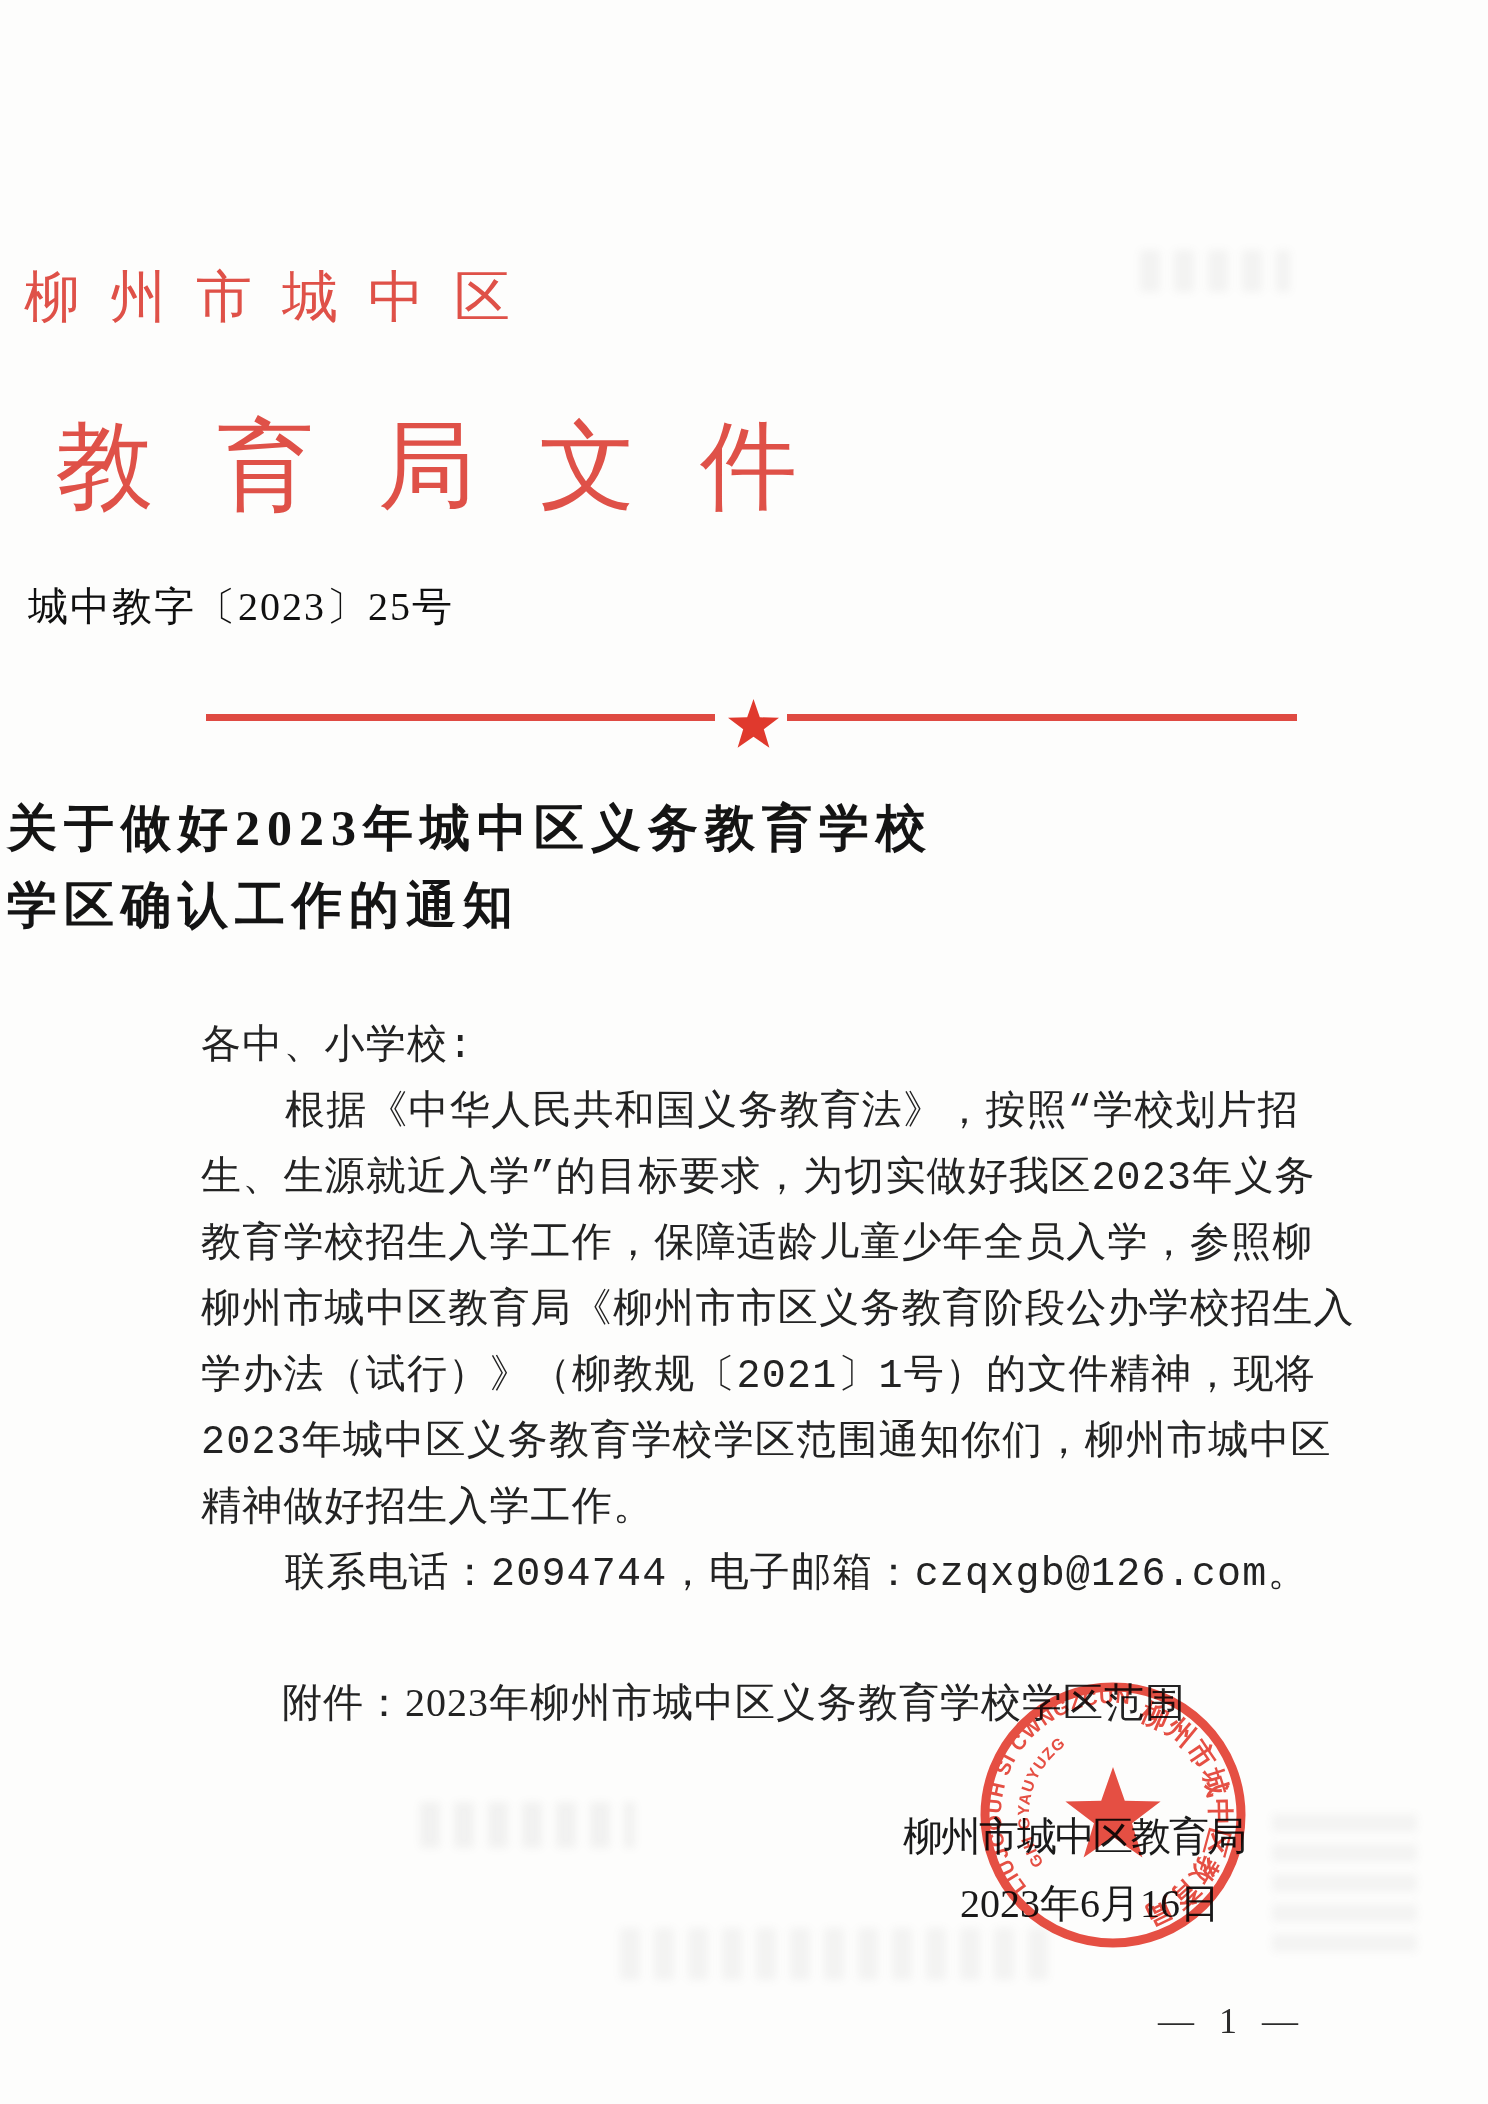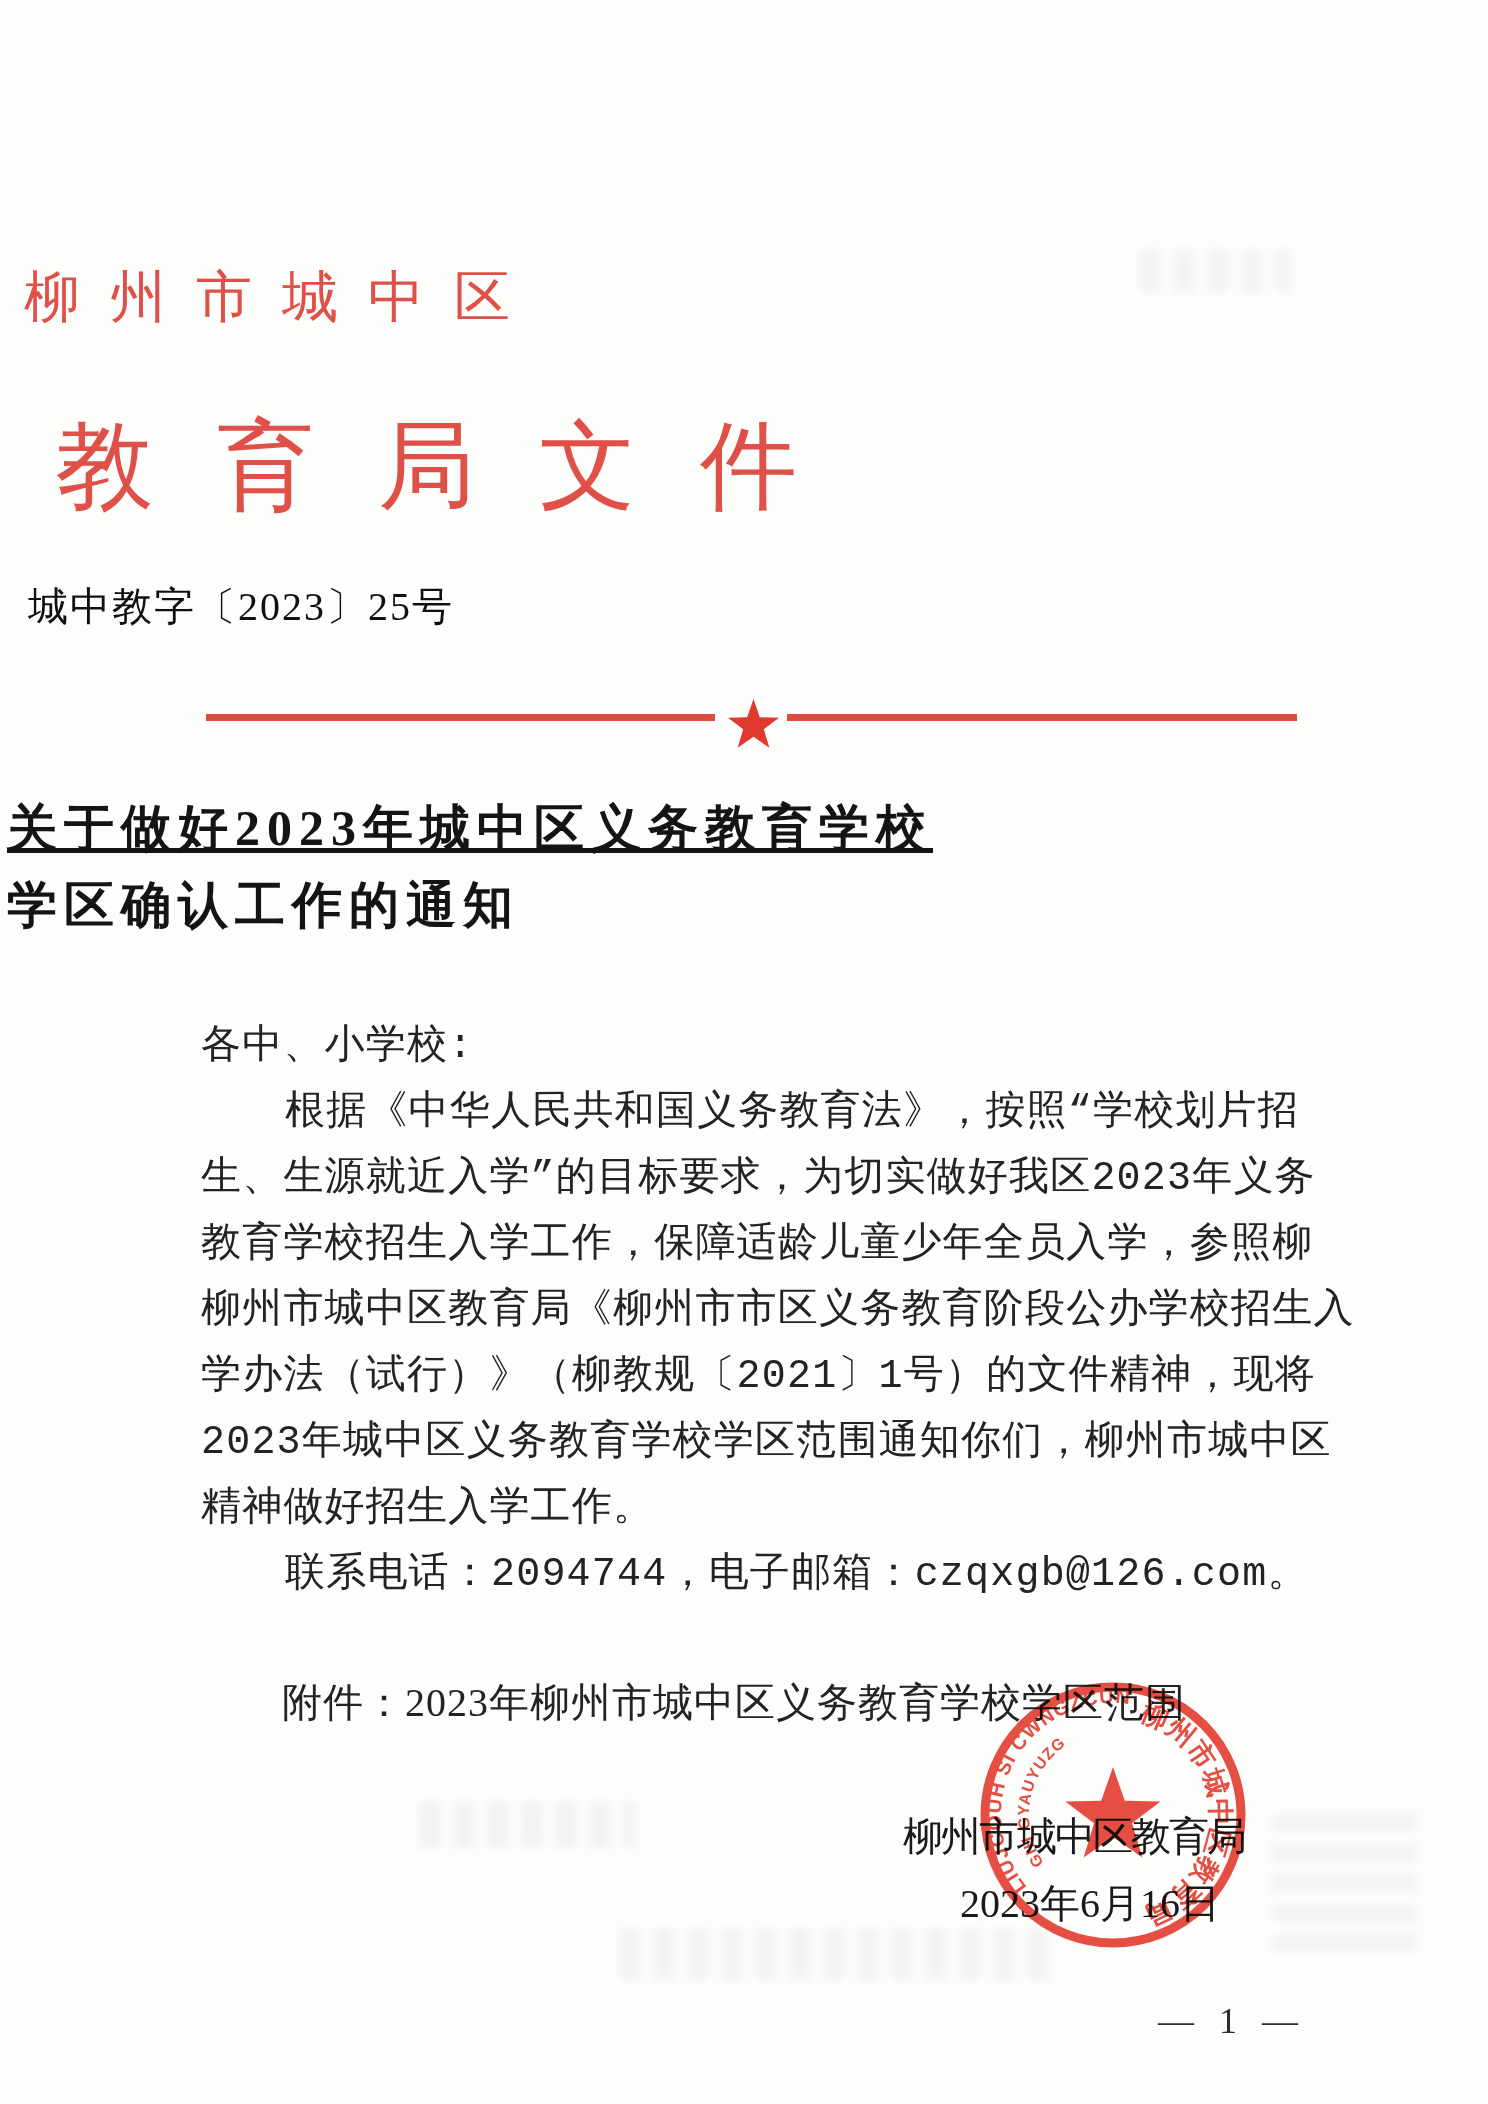--- a/index.html
+++ b/index.html
@@ -39,21 +39,21 @@
   .rule{top:714px;height:7px;background:var(--rule-red);}
   .rule-left{left:206px;width:509px;}
   .rule-right{left:787px;width:510px;}
   .rule-star{left:728px;top:699px;}
   .rule-star polygon{fill:var(--star-red);}
 
   .doc-title{
     font-size:50px;line-height:56px;font-weight:700;
     letter-spacing:7px;text-indent:7px;color:#141414;
   }
-  .title-1{top:800px;text-decoration:underline;}
+  .title-1{top:800px;}
   .title-2{top:877px;}
 
   .body-block{left:201px;top:1014px;width:1110px;font-family:Liberation Mono, monospace;}
   .body-line{
     height:66px;line-height:66px;font-size:40px;
     letter-spacing:1.2px;color:#232323;white-space:nowrap;
   }
   .body-line.indent{padding-left:84px;}
 
   .attachment{

